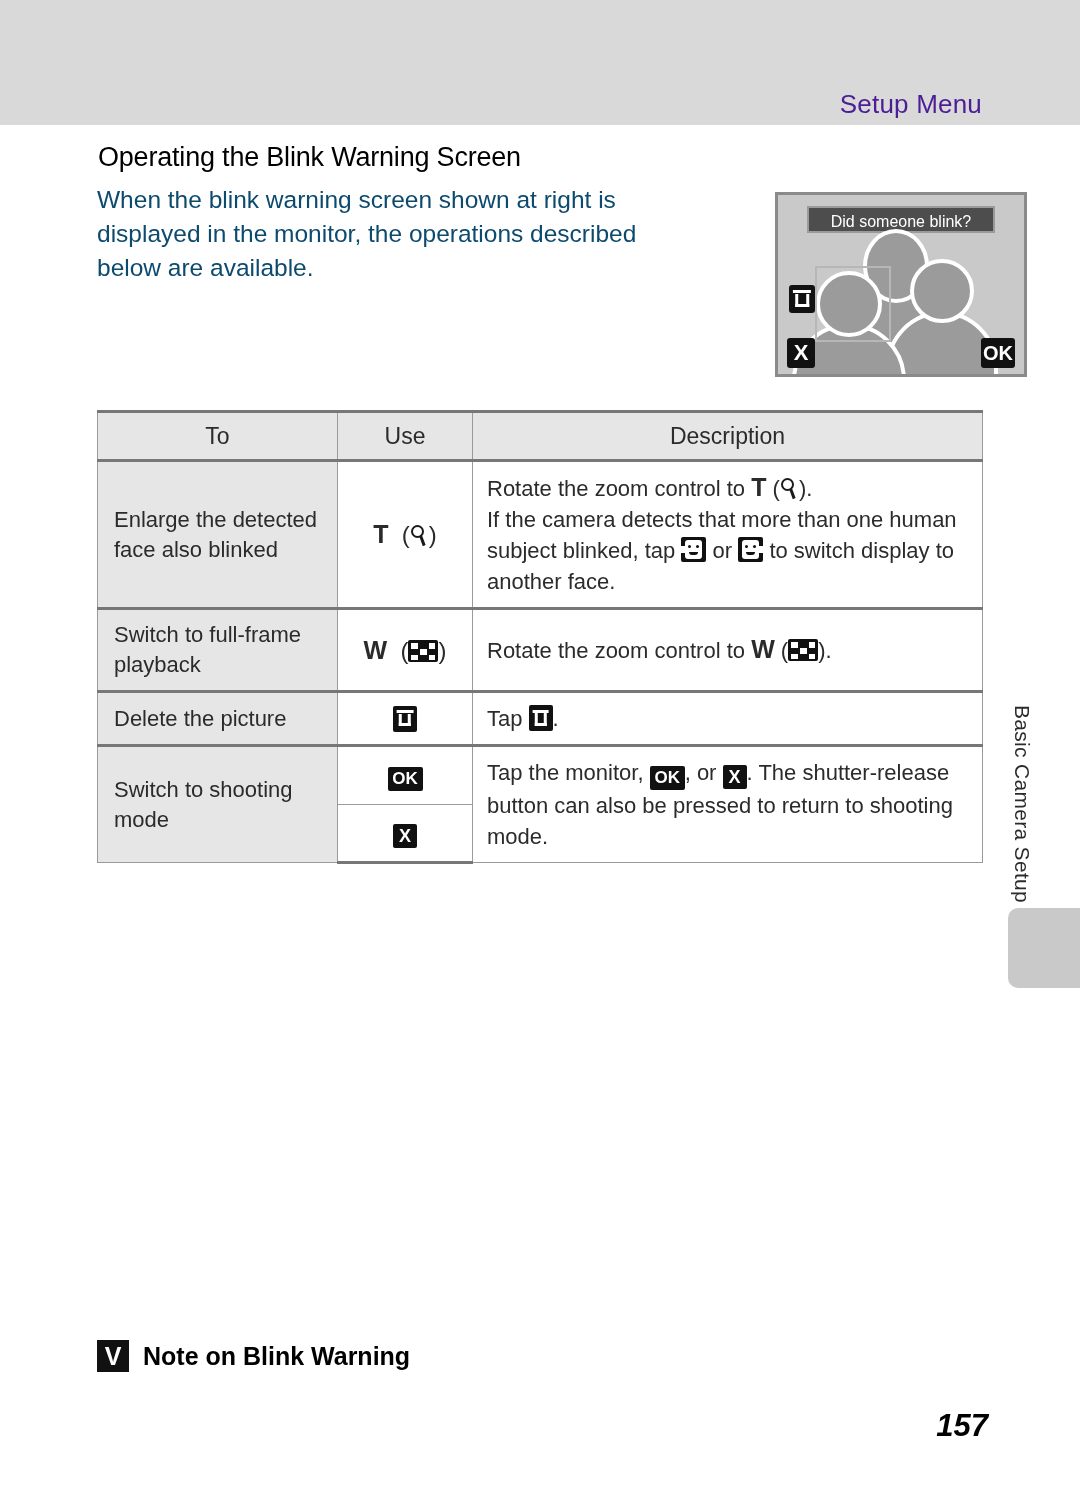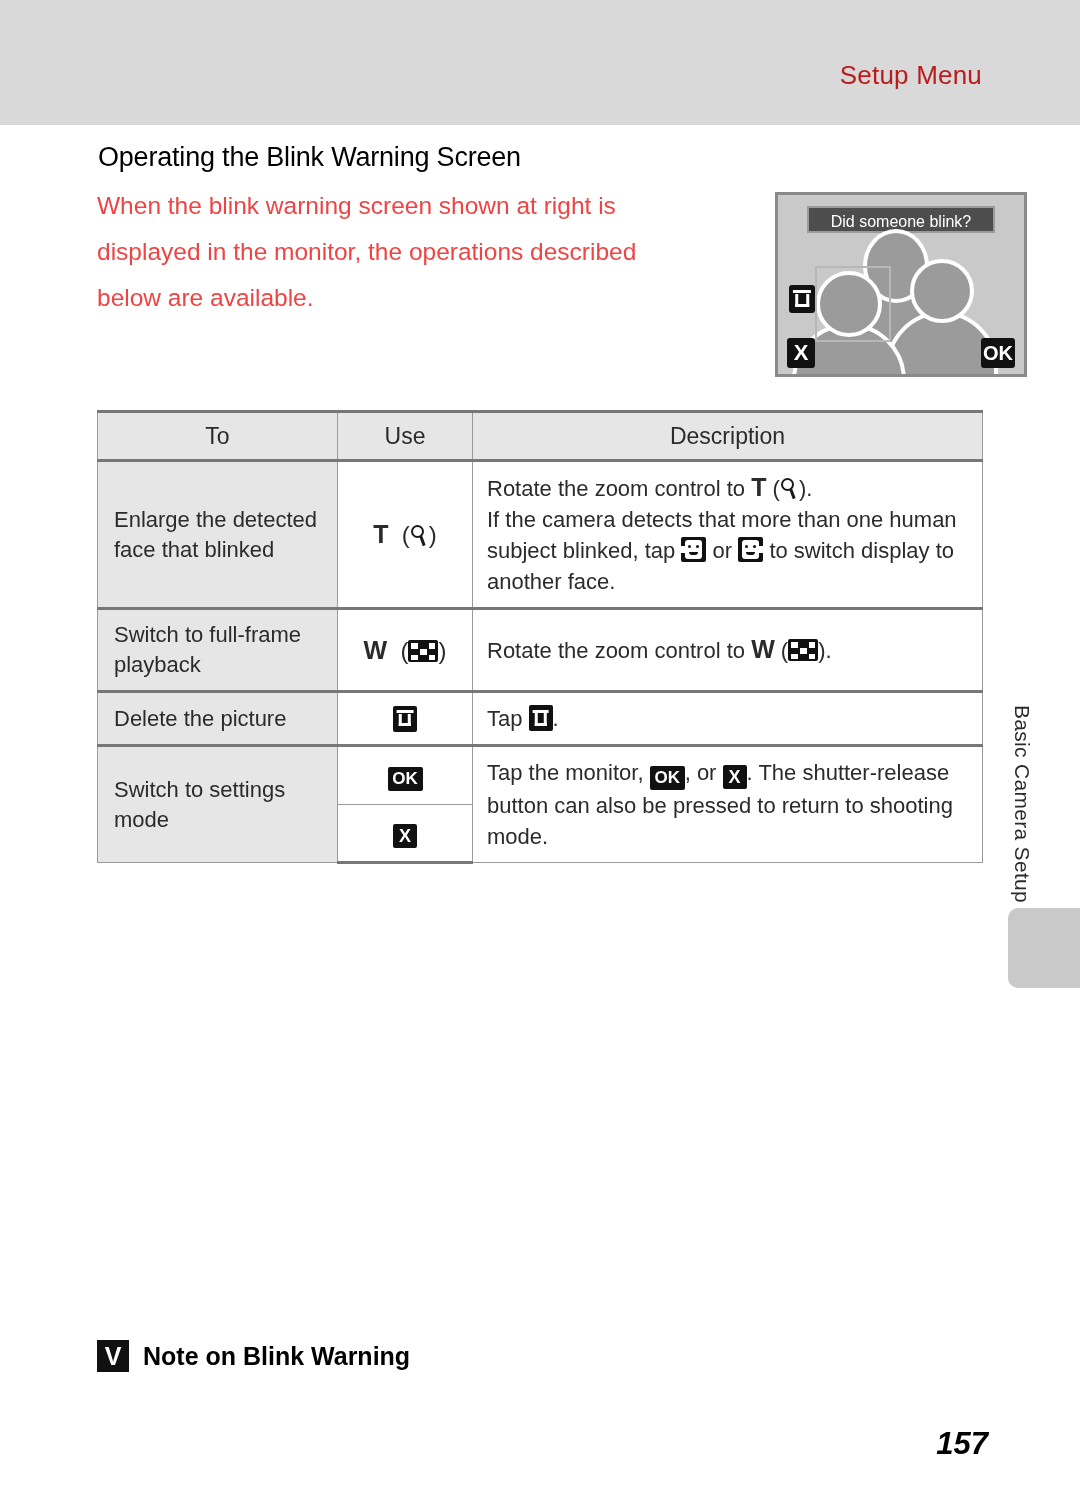--- a/index.html
+++ b/index.html
@@ -19,23 +19,23 @@
   
   .head-band {
     position: absolute;
     left: 0; top: 0;
     width: 1080px; height: 125px;
     background: #d9d9d9;
   }
   .head-band .running-head {
     position: absolute;
     right: 98px;
-    top: 60px;
+    top: 89px;
     font-size: 26px;
-    color: #b91c1c;
+    color: #4c1d95;
     letter-spacing: 0.2px;
     white-space: nowrap;
   }
 
   
   .page {
     position: absolute;
     left: 0; top: 125px;
     width: 1080px;
     height: 1361px;
@@ -51,22 +51,22 @@
     letter-spacing: -0.2px;
     white-space: nowrap;
   }
 
   .body-text {
     position: absolute;
     left: 97px;
     top: 58px;
     width: 600px;
     font-size: 24.5px;
-    line-height: 46px;
-    color: #ef4444;
+    line-height: 34px;
+    color: #0c4a6e;
   }
   .body-text p { margin: 0 0 0 0; }
   .body-text p + p { margin-top: 6px; }
 
   
   .monitor {
     position: absolute;
     left: 728px;
     top: 67px;
     width: 252px;
@@ -383,21 +383,20 @@
   .note-text b { font-weight: bold; color: #000; }
 
   .page-number {
     position: absolute;
     right: 92px;
     top: 1283px;
     font-size: 31px;
     font-style: italic;
     font-weight: bold;
     color: #000;
-    margin-top: 18px;
   }
 </style>
 </head>
 <body>
 
 <div class="head-band">
   <div class="running-head">Setup Menu</div>
 </div>
 
 <div class="page">
@@ -442,21 +441,21 @@
     <thead>
       <tr>
         <th>To</th>
         <th>Use</th>
         <th>Description</th>
       </tr>
     </thead>
     <tbody>
 
       <tr>
-        <td class="cell-to">Enlarge the detected face that blinked</td>
+        <td class="cell-to">Enlarge the detected face also blinked</td>
         <td class="cell-use">
           <span class="zl">T</span>
           <span>&nbsp;(</span><span class="mag"></span><span>)</span>
         </td>
         <td class="cell-desc">
           <span>Rotate the zoom control to </span><span class="zl">T</span><span>&nbsp;(</span><span class="mag"></span><span>).</span><br>
           <span>If the camera detects that more than one human subject blinked, tap </span><span class="badge badge-face"><span class="face-glyph"></span><span class="face-notch left"></span></span><span> or </span><span class="badge badge-face"><span class="face-glyph"></span><span class="face-notch right"></span></span><span> to switch display to another face.</span>
         </td>
       </tr>
 
@@ -487,21 +486,21 @@
         <td class="cell-to">Delete the picture</td>
         <td class="cell-use">
           <span class="badge badge-trash"><span class="trash-glyph"></span></span>
         </td>
         <td class="cell-desc">
           <span>Tap </span><span class="badge badge-trash"><span class="trash-glyph"></span></span><span>.</span>
         </td>
       </tr>
 
       <tr class="thick-top">
-        <td class="cell-to" rowspan="2">Switch to settings mode</td>
+        <td class="cell-to" rowspan="2">Switch to shooting mode</td>
         <td class="cell-use no-bottom" style="height:48px;">
           <span class="badge badge-ok">OK</span>
         </td>
         <td class="cell-desc" rowspan="2">
           <span>Tap the monitor, </span><span class="badge badge-ok">OK</span><span>, or </span><span class="badge badge-x">X</span><span>. The shutter-release button can also be pressed to return to shooting mode.</span>
         </td>
       </tr>
       <tr class="last-row">
         <td class="cell-use" style="height:48px;">
           <span class="badge badge-x">X</span>

